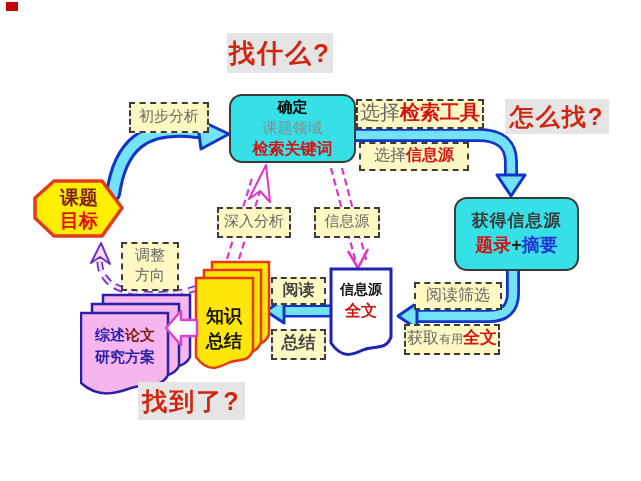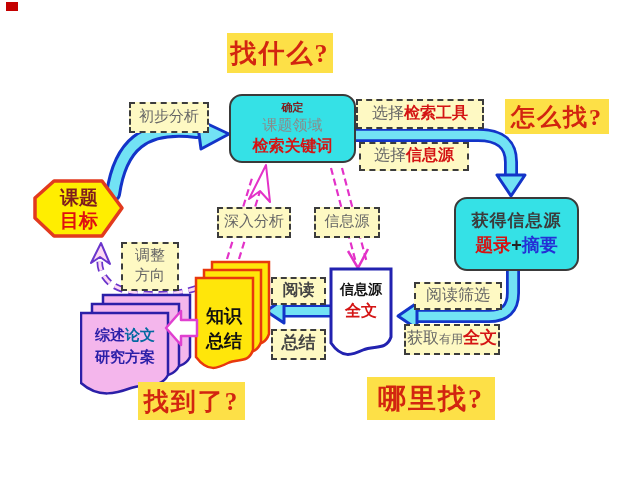--- a/index.html
+++ b/index.html
@@ -4,49 +4,49 @@
 <style>
   html,body{margin:0;padding:0;background:#fff;}
   .canvas{position:relative;width:641px;height:481px;background:#ffffff;overflow:hidden;
           font-family:"Liberation Sans","DejaVu Sans",sans-serif;}
   .abs{position:absolute;box-sizing:border-box;}
   svg.layer{position:absolute;left:0;top:0;width:641px;height:481px;}
   .z1{z-index:1}.z2{z-index:2}.z3{z-index:3}.z4{z-index:4}
 
   .bullet{width:12px;height:9px;background:#C40000;}
 
-  .q{background:#fde047;color:#D22510;font-weight:bold;display:flex;
-     align-items:center;justify-content:center;letter-spacing:2px;font-family:Liberation Serif, serif;}
+  .q{background:#e5e5e5;color:#D22510;font-weight:bold;display:flex;
+     align-items:center;justify-content:center;letter-spacing:2px;}
 
   .dash-box{background:#fef9c3;border:2px dashed #3c3c3c;color:#666;
      display:flex;align-items:center;justify-content:center;
      font-size:15px;text-align:center;line-height:1.3;font-family:Liberation Mono, monospace;}
   .dash-box .red{color:#D41414;font-weight:bold;}
   .dash-box .small{font-size:12px;}
   .dash-box.dark{color:#444;font-weight:bold;font-size:16px;}
 
   .node{border:2px solid #3a3a3a;background:#35E1E6;border-radius:13px;
         display:flex;flex-direction:column;align-items:center;justify-content:center;
         text-align:center;}
   .node .ln{line-height:1.35;}
-  .define .l1{color:#7f1d1d;font-size:11px;font-weight:bold;text-align:center;}
+  .define .l1{color:#000000;font-size:15px;font-weight:bold;text-align:center;}
   .define .l2{color:#8a8a8a;font-size:15px;}
   .define .l3{color:#D41414;font-size:16px;font-weight:bold;}
   .obtain .l1{color:#3b3b3b;font-size:17px;font-weight:bold;letter-spacing:1px;}
   .obtain .l2{font-size:18px;font-weight:bold;}
   .obtain .t-red{color:#D41414;} .obtain .t-plus{color:#222;} .obtain .t-blue{color:#2430D6;}
 
   .hex-text{position:absolute;left:0;top:7px;width:92px;text-align:center;
             font-size:19px;font-weight:bold;line-height:23px;}
   .hex-text .t1{color:#7f1d1d;} .hex-text .t2{color:#E01010;text-align:center;}
 
   .stack-text{position:absolute;text-align:center;font-weight:bold;}
   .kn-text{left:1px;top:44px;width:58px;font-size:18px;line-height:25px;color:#111;}
   .rv-text{left:1px;top:31px;width:88px;font-size:15px;line-height:22px;}
-  .rv-text .dark{color:#2B1FA8;text-align:center;} .rv-text .red{color:#0369a1;}
+  .rv-text .dark{color:#2B1FA8;text-align:center;} .rv-text .red{color:#7f1d1d;}
   .ft-text{left:1px;top:12px;width:62px;line-height:21px;}
   .ft-text .t1{color:#111;font-size:14px;font-weight:bold;}
   .ft-text .t2{color:#D41414;font-size:16px;font-weight:bold;}
 </style>
 </head>
 <body>
 
 <div class="canvas">
 
   <svg class="layer z1" viewBox="0 0 641 481">
@@ -91,28 +91,27 @@
       <path d="M 197 288 C 172 297 128 297 110 283 C 100 274 99 265 100 256" fill="none" stroke="#6A35CC" stroke-width="6.5" stroke-dasharray="9 6"></path>
       <path d="M 197 288 C 172 297 128 297 110 283 C 100 274 99 265 100 256" fill="none" stroke="#FFD9F4" stroke-width="3" stroke-dasharray="9 6"></path>
       <polygon points="101,243 91,263 100,257 110,264" fill="#FFD9F4" stroke="#6A35CC" stroke-width="2" stroke-linejoin="round"></polygon>
     </g>
   </svg>
 
   <div class="abs bullet z2" style="left:6px;top:2px;"></div>
 
   <div class="abs q z4" style="left:227px;top:33px;width:106px;height:40px;font-size:26px;">找什么?</div>
   <div class="abs q z4" style="left:505px;top:99px;width:104px;height:35px;font-size:24px;">怎么找?</div>
-  <div class="abs q z4" style="left:367px;top:377px;width:128px;height:43px;font-size:28px;">哪里找?</div>
   <div class="abs q z4" style="left:138px;top:382px;width:107px;height:38px;font-size:25px;">找到了?</div>
 
   <div class="abs dash-box z2" style="left:129px;top:102px;width:80px;height:31px;">
     <span>初步分析</span>
     </div>
 
-  <div class="abs dash-box z2" style="left:356px;top:99px;width:128px;height:30px;font-size:16px;">
+  <div class="abs dash-box z2" style="left:356px;top:99px;width:128px;height:30px;font-size:20px;">
     <span><span>选择</span><span class="red">检索工具</span></span>
     </div>
 
   <div class="abs dash-box z2" style="left:359px;top:142px;width:110px;height:29px;font-size:16px;">
     <span><span>选择</span><span class="red">信息源</span></span>
     </div>
 
   <div class="abs dash-box z2" style="left:217px;top:207px;width:74px;height:31px;">
     <span>深入分析</span>
     </div>

